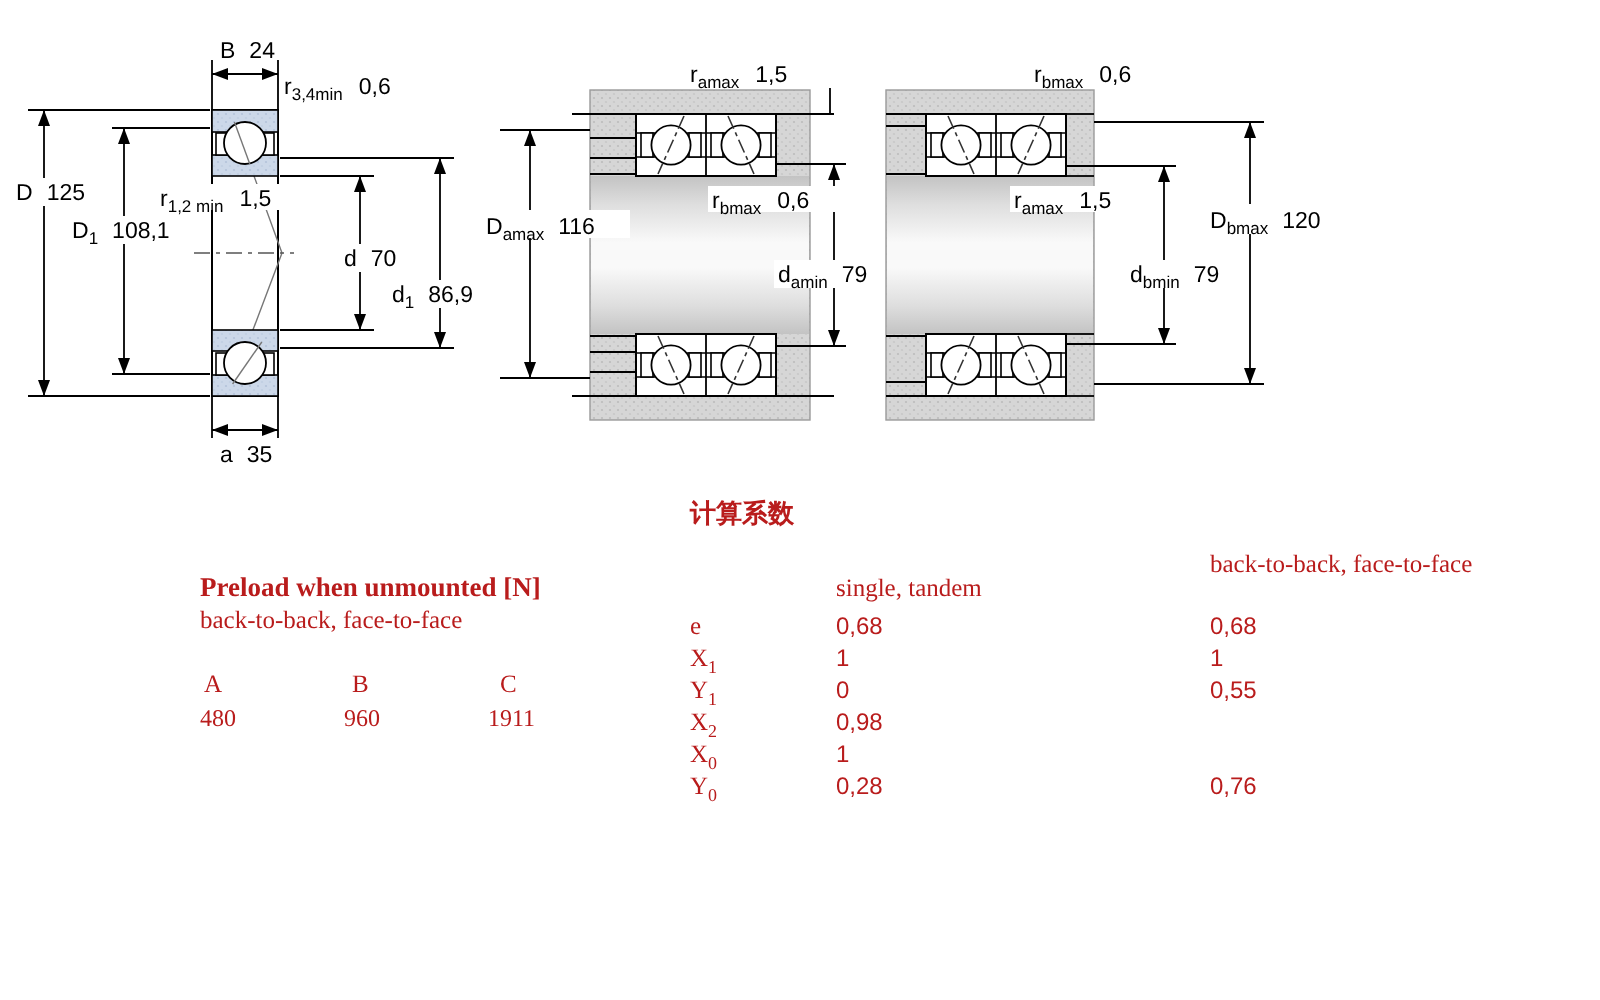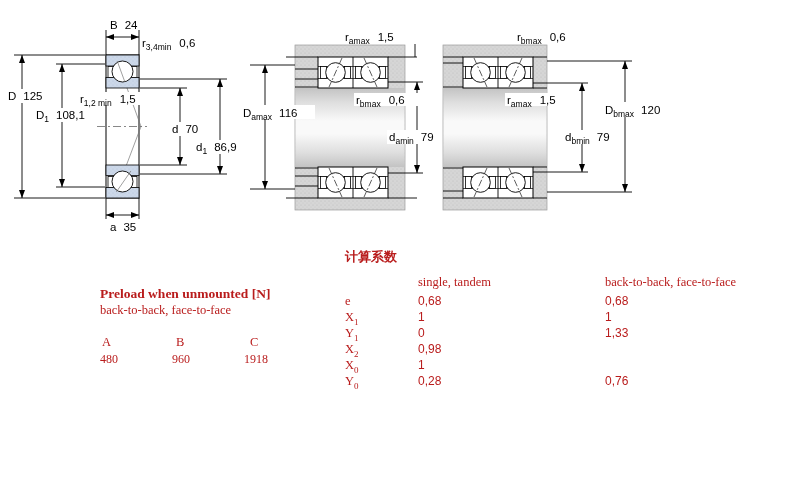--- a/index.html
+++ b/index.html
@@ -10,21 +10,21 @@
   .p-title{font-weight:bold;font-size:13.5px;}
   .p-sub{font-size:12.5px;margin-top:1px;}
   .p-head{display:flex;margin-top:17px;font-size:12.5px;}
   .p-head span{width:72px;padding-left:2px;}
   .p-vals{display:flex;margin-top:2px;font-size:12px;font-family:Liberation Serif, serif;}
   .p-vals span{width:72px;}
   .factors{position:absolute;left:345px;top:248px;width:450px;}
   .f-title{font-weight:bold;font-size:13px;}
   .f-head{display:flex;margin-top:9px;font-family:"Liberation Serif",serif;font-size:12.5px;}
   .f-head .c0{width:73px;}
-  .f-head .c1{width:187px;}
+  .f-head .c1{width:187px;margin-top:12px;}
   .f-row{display:flex;height:16px;line-height:16px;}
   .f-rows{margin-top:3px;}
   .f-lab{width:73px;font-family:"Liberation Serif",serif;font-size:12.5px;}
   .f-lab sub{font-size:9px;}
   .f-v1{width:187px;font-size:12px;}
   .f-v2{font-size:12px;}
 </style>
 </head>
 <body>
 
@@ -253,21 +253,21 @@
   <div class="p-title">Preload when unmounted [N]</div>
   <div class="p-sub">back-to-back, face-to-face</div>
   <div class="p-head">
     <span>A</span>
     <span>B</span>
     <span>C</span>
   </div>
   <div class="p-vals">
     <span>480</span>
     <span>960</span>
-    <span>1918</span>
+    <span>1911</span>
   </div>
 </div>
 
 
 <div class="factors">
   <div class="f-title">计算系数</div>
   <div class="f-head">
     <span class="c0"></span>
     <span class="c1">single, tandem</span>
     <span>back-to-back, face-to-face</span>
@@ -279,21 +279,21 @@
       <span class="f-v2">0,68</span>
     </div>
     <div class="f-row">
       <span class="f-lab"><span>X</span><sub>1</sub></span>
       <span class="f-v1">1</span>
       <span class="f-v2">1</span>
     </div>
     <div class="f-row">
       <span class="f-lab"><span>Y</span><sub>1</sub></span>
       <span class="f-v1">0</span>
-      <span class="f-v2">1,33</span>
+      <span class="f-v2">0,55</span>
     </div>
     <div class="f-row">
       <span class="f-lab"><span>X</span><sub>2</sub></span>
       <span class="f-v2">0,98</span>
     </div>
     <div class="f-row">
       <span class="f-lab"><span>X</span><sub>0</sub></span>
       <span class="f-v2">1</span>
     </div>
     <div class="f-row">

